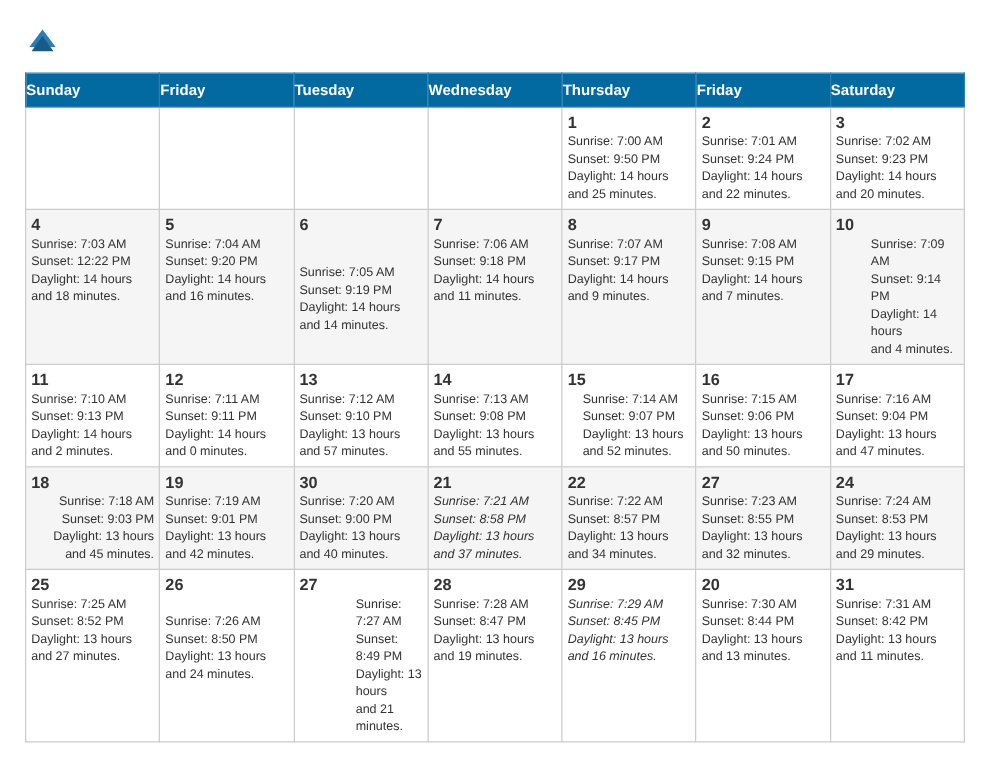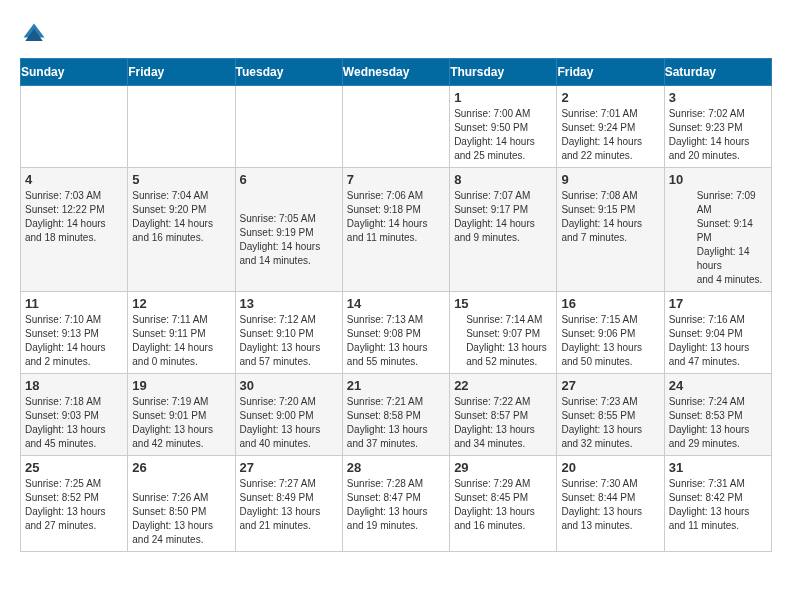--- a/index.html
+++ b/index.html
@@ -246,42 +246,42 @@
           <div class="day-number">17</div>
           <div class="day-info" style="white-space: pre-line;">Sunrise: 7:16 AM
 Sunset: 9:04 PM
 Daylight: 13 hours
 and 47 minutes.</div>
         </td>
       </tr>
       <tr>
         <td>
           <div class="day-number">18</div>
-          <div class="day-info" style="white-space: pre-line;">Sunrise: 7:18 AM
+          <div class="day-info" style="white-space: pre-line; text-align: right;">Sunrise: 7:18 AM
 Sunset: 9:03 PM
 Daylight: 13 hours
 and 45 minutes.</div>
         </td>
         <td>
           <div class="day-number">19</div>
           <div class="day-info" style="white-space: pre-line;">Sunrise: 7:19 AM
 Sunset: 9:01 PM
 Daylight: 13 hours
 and 42 minutes.</div>
         </td>
         <td>
           <div class="day-number">30</div>
           <div class="day-info" style="white-space: pre-line;">Sunrise: 7:20 AM
 Sunset: 9:00 PM
 Daylight: 13 hours
 and 40 minutes.</div>
         </td>
         <td>
           <div class="day-number">21</div>
-          <div class="day-info" style="white-space: pre-line;">Sunrise: 7:21 AM
+          <div class="day-info" style="white-space: pre-line; font-style: italic;">Sunrise: 7:21 AM
 Sunset: 8:58 PM
 Daylight: 13 hours
 and 37 minutes.</div>
         </td>
         <td>
           <div class="day-number">22</div>
           <div class="day-info" style="white-space: pre-line;">Sunrise: 7:22 AM
 Sunset: 8:57 PM
 Daylight: 13 hours
 and 34 minutes.</div>
@@ -311,35 +311,35 @@
         </td>
         <td>
           <div class="day-number">26</div>
           <div class="day-info" style="white-space: pre-line; margin-top: 16px;">Sunrise: 7:26 AM
 Sunset: 8:50 PM
 Daylight: 13 hours
 and 24 minutes.</div>
         </td>
         <td>
           <div class="day-number">27</div>
-          <div class="day-info" style="white-space: pre-line;">Sunrise: 7:27 AM
+          <div class="day-info" style="white-space: pre-line; margin-left: 45px;">Sunrise: 7:27 AM
 Sunset: 8:49 PM
 Daylight: 13 hours
 and 21 minutes.</div>
         </td>
         <td>
           <div class="day-number">28</div>
           <div class="day-info" style="white-space: pre-line;">Sunrise: 7:28 AM
 Sunset: 8:47 PM
 Daylight: 13 hours
 and 19 minutes.</div>
         </td>
         <td>
           <div class="day-number">29</div>
-          <div class="day-info" style="white-space: pre-line;">Sunrise: 7:29 AM
+          <div class="day-info" style="white-space: pre-line; font-style: italic;">Sunrise: 7:29 AM
 Sunset: 8:45 PM
 Daylight: 13 hours
 and 16 minutes.</div>
         </td>
         <td>
           <div class="day-number">20</div>
           <div class="day-info" style="white-space: pre-line;">Sunrise: 7:30 AM
 Sunset: 8:44 PM
 Daylight: 13 hours
 and 13 minutes.</div>

